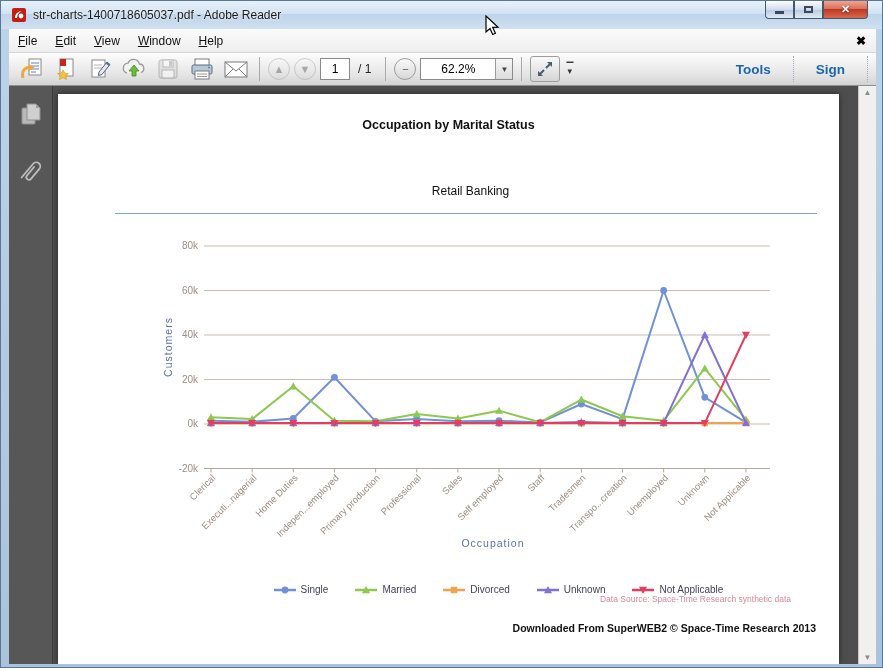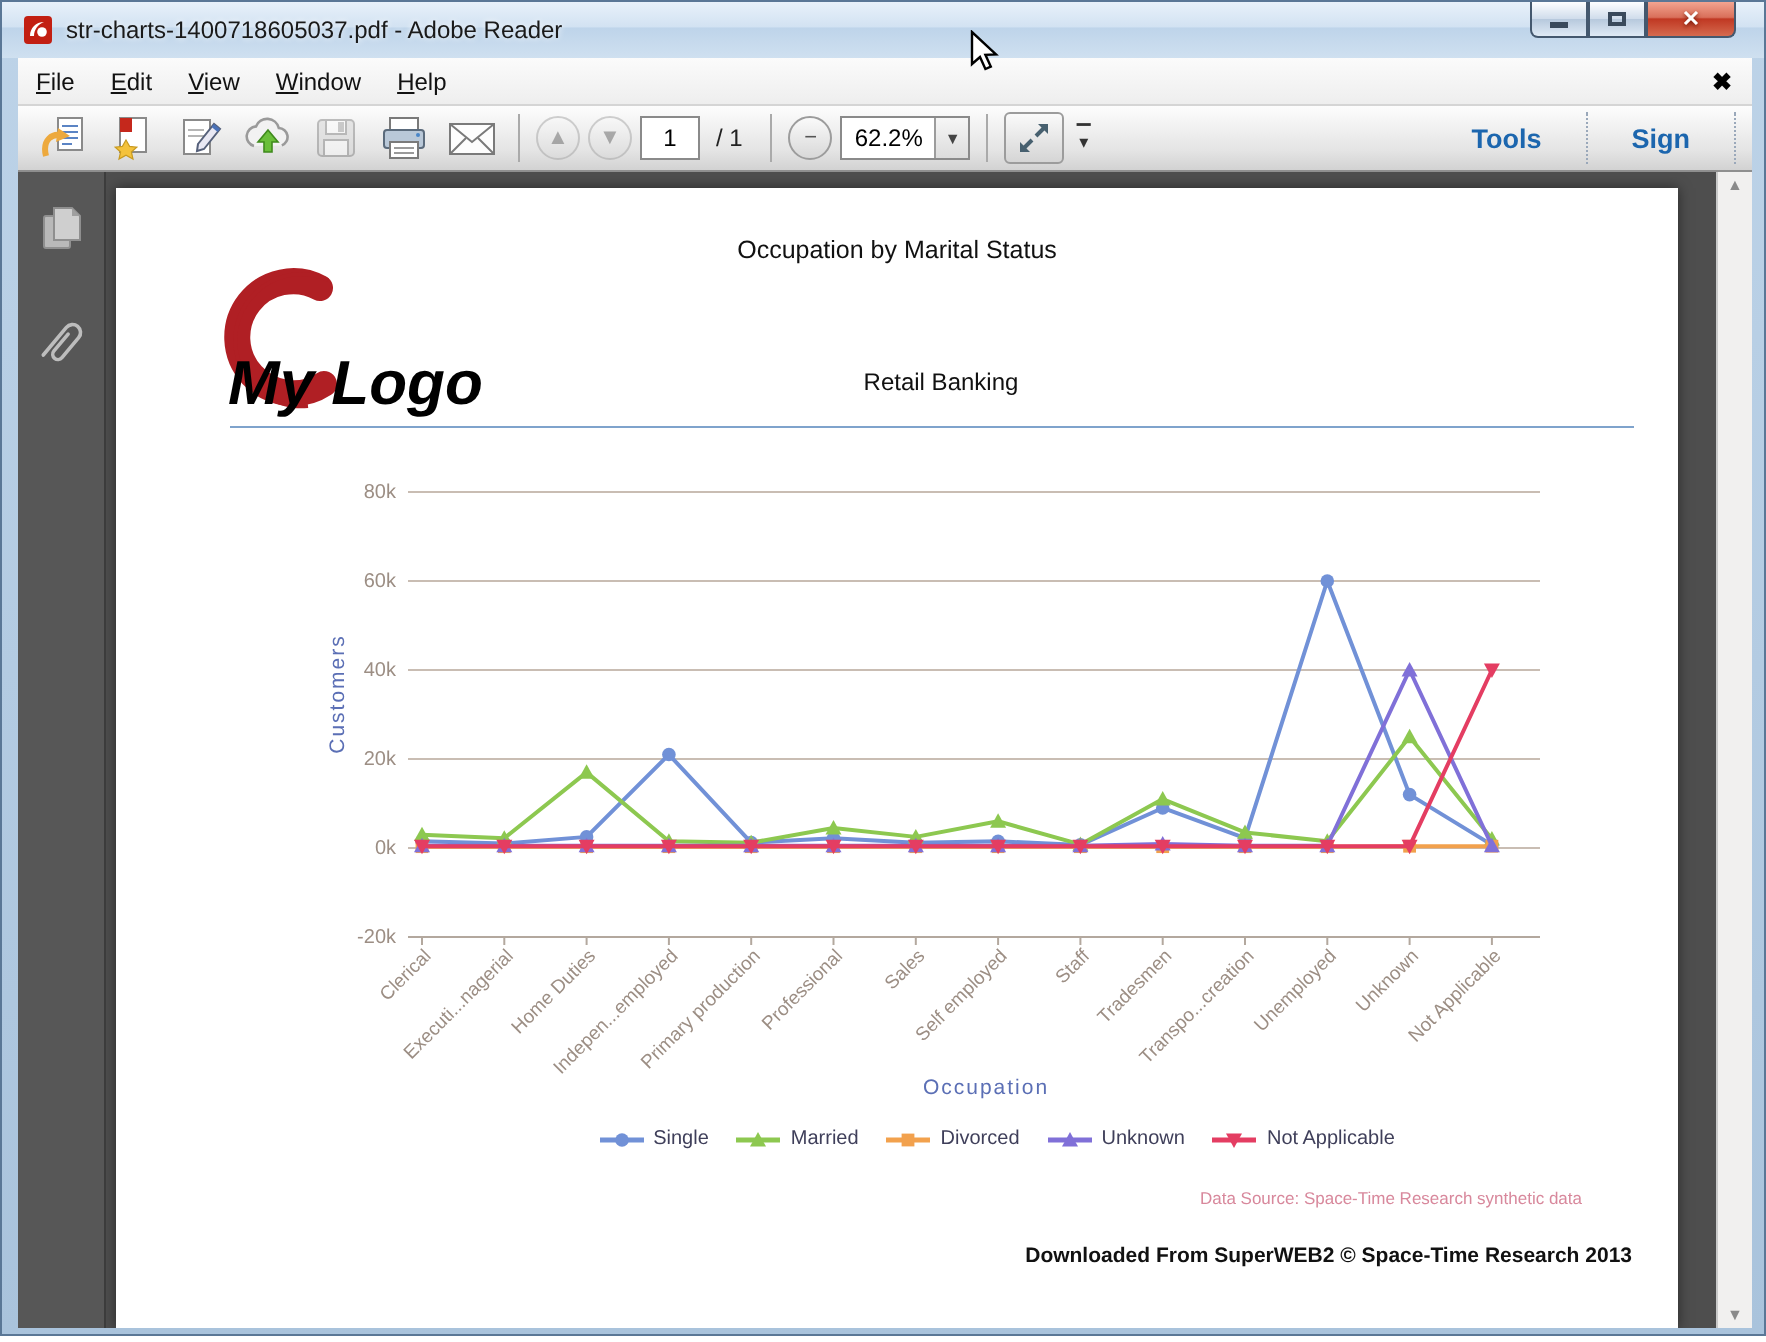--- a/index.html
+++ b/index.html
@@ -48,21 +48,21 @@
   .disabled { opacity:.45; filter:grayscale(1); }
   .roundbtn { width:22px; height:22px; border-radius:50%;
     background:linear-gradient(#fafafa,#d8d8d8); border:1px solid #9c9c9c;
     display:flex; align-items:center; justify-content:center;
     font-size:11px; color:#555; }
   .page-box { width:30px; height:22px; background:#fff; border:1px solid #8a8a8a;
     font-size:12px; display:flex; align-items:center; justify-content:center; }
   .page-total { font-size:12px; color:#222; margin:0 6px 0 4px; }
   .zoom-box { height:22px; background:#fff; border:1px solid #8a8a8a;
     display:flex; align-items:center; }
-  .zoom-val { font-size:12px; padding:0 6px; }
+  .zoom-val { font-size:12px; padding:0 20px; }
   .zoom-dd { width:17px; height:100%; border-left:1px solid #9c9c9c;
     background:linear-gradient(#f6f6f6,#dcdcdc); font-size:8px; color:#444;
     display:flex; align-items:center; justify-content:center; }
   .fit-btn { width:30px; height:26px; border:1px solid #9c9c9c; border-radius:3px;
     background:linear-gradient(#fafafa,#d5d5d5);
     display:flex; align-items:center; justify-content:center; }
   .overflow { font-size:9px; color:#333; display:flex; flex-direction:column;
     align-items:center; line-height:4px; margin-left:2px; }
   .tb-right { margin-left:auto; display:flex; align-items:center; height:100%; }
   .tb-tab { font-size:13.5px; font-weight:bold; color:#1c66ae; padding:0 22px;
@@ -78,29 +78,29 @@
   .docarea { flex:1; position:relative; background:#4e4e4e; overflow:hidden; }
   .page { position:absolute; left:5px; top:8px; width:781px; height:570px;
     background:#fff; box-shadow:0 0 6px rgba(0,0,0,.5); }
   .scrollbar { width:18px; background:#f1f0ef; border-left:1px solid #c9c9c9;
     display:flex; flex-direction:column; justify-content:space-between;
     align-items:center; padding:2px 0; }
   .sb-arrow { font-size:8px; color:#8a8a8a; }
 
   
   .pdf-title { position:absolute; top:24px; width:100%; text-align:center;
-    font-size:12.5px; color:#111; }
+    font-size:12.5px; color:#111;font-weight:bold; }
   .pdf-subtitle { position:absolute; top:90px; width:100%; text-align:center;
     font-size:12px; color:#111;padding-left:44px; }
   .logo { position:absolute; left:30px; top:40px; }
   .divider { position:absolute; left:57px; top:119px; width:702px; height:1px;
     background:#7fa3cc; }
   .chart-wrap { position:absolute; left:100px; top:138px; width:640px; }
-  .legend { position:absolute; left:130px; top:470px; width:620px;
-    display:flex; justify-content:center; gap:13px; align-items:center; }
+  .legend { position:absolute; left:130px; top:490px; width:620px;
+    display:flex; justify-content:center; gap:26px; align-items:center; }
   .legend-item { display:flex; align-items:center; gap:4px; font-size:10px;
     color:#3f3f5a; }
   .data-source { position:absolute; top:500px; right:48px; font-size:8.5px;
     color:#d8889c;margin-left:24px; }
   .pdf-footer { position:absolute; top:528px; right:23px; font-size:10.5px;
     font-weight:bold; color:#111; }
 
   .cursor { position:absolute; left:483px; top:14px; z-index:50; }
 </style>
 </head>
@@ -244,27 +244,20 @@
       </svg>
       <svg width="22" height="30" viewBox="0 0 22 30" style="transform:rotate(40deg)">
         <path d="M8 26 L8 8 A4 4 0 0 1 16 8 L16 21 A2.6 2.6 0 0 1 10.8 21 L10.8 10" fill="none" stroke="#bdbdbd" stroke-width="1.8" stroke-linecap="round"></path>
       </svg>
     </div>
 
     <div class="docarea">
       <div class="page">
         <div class="pdf-title">Occupation by Marital Status</div>
 
-        <div class="logo">
-          <svg width="180" height="80" viewBox="0 0 180 80">
-            <path d="M72 10 A28 28 0 1 0 74 58" fill="none" stroke="#b01f24" stroke-width="13" stroke-linecap="round"></path>
-            <path d="M76 6 A33 33 0 1 0 66 69" fill="none" stroke="#b01f24" stroke-width="2"></path>
-            <text x="26" y="68" font-family="Liberation Sans, sans-serif" font-size="31" font-weight="bold" font-style="italic" fill="#000" id="logo-text-el">My Logo</text>
-          </svg>
-        </div>
 
         <div class="pdf-subtitle">Retail Banking</div>
         <div class="divider"></div>
 
         <div class="chart-wrap">
           <svg id="chart-svg" width="640" height="330" viewBox="0 0 640 330">
               <line x1="46" y1="14" x2="612" y2="14" stroke="#c9bdb3" stroke-width="1"></line>
               <text x="40" y="17" text-anchor="end" font-size="10" fill="#9c8e84">80k</text>
               <line x1="46" y1="58.5" x2="612" y2="58.5" stroke="#c9bdb3" stroke-width="1"></line>
               <text x="40" y="61.5" text-anchor="end" font-size="10" fill="#9c8e84">60k</text>

